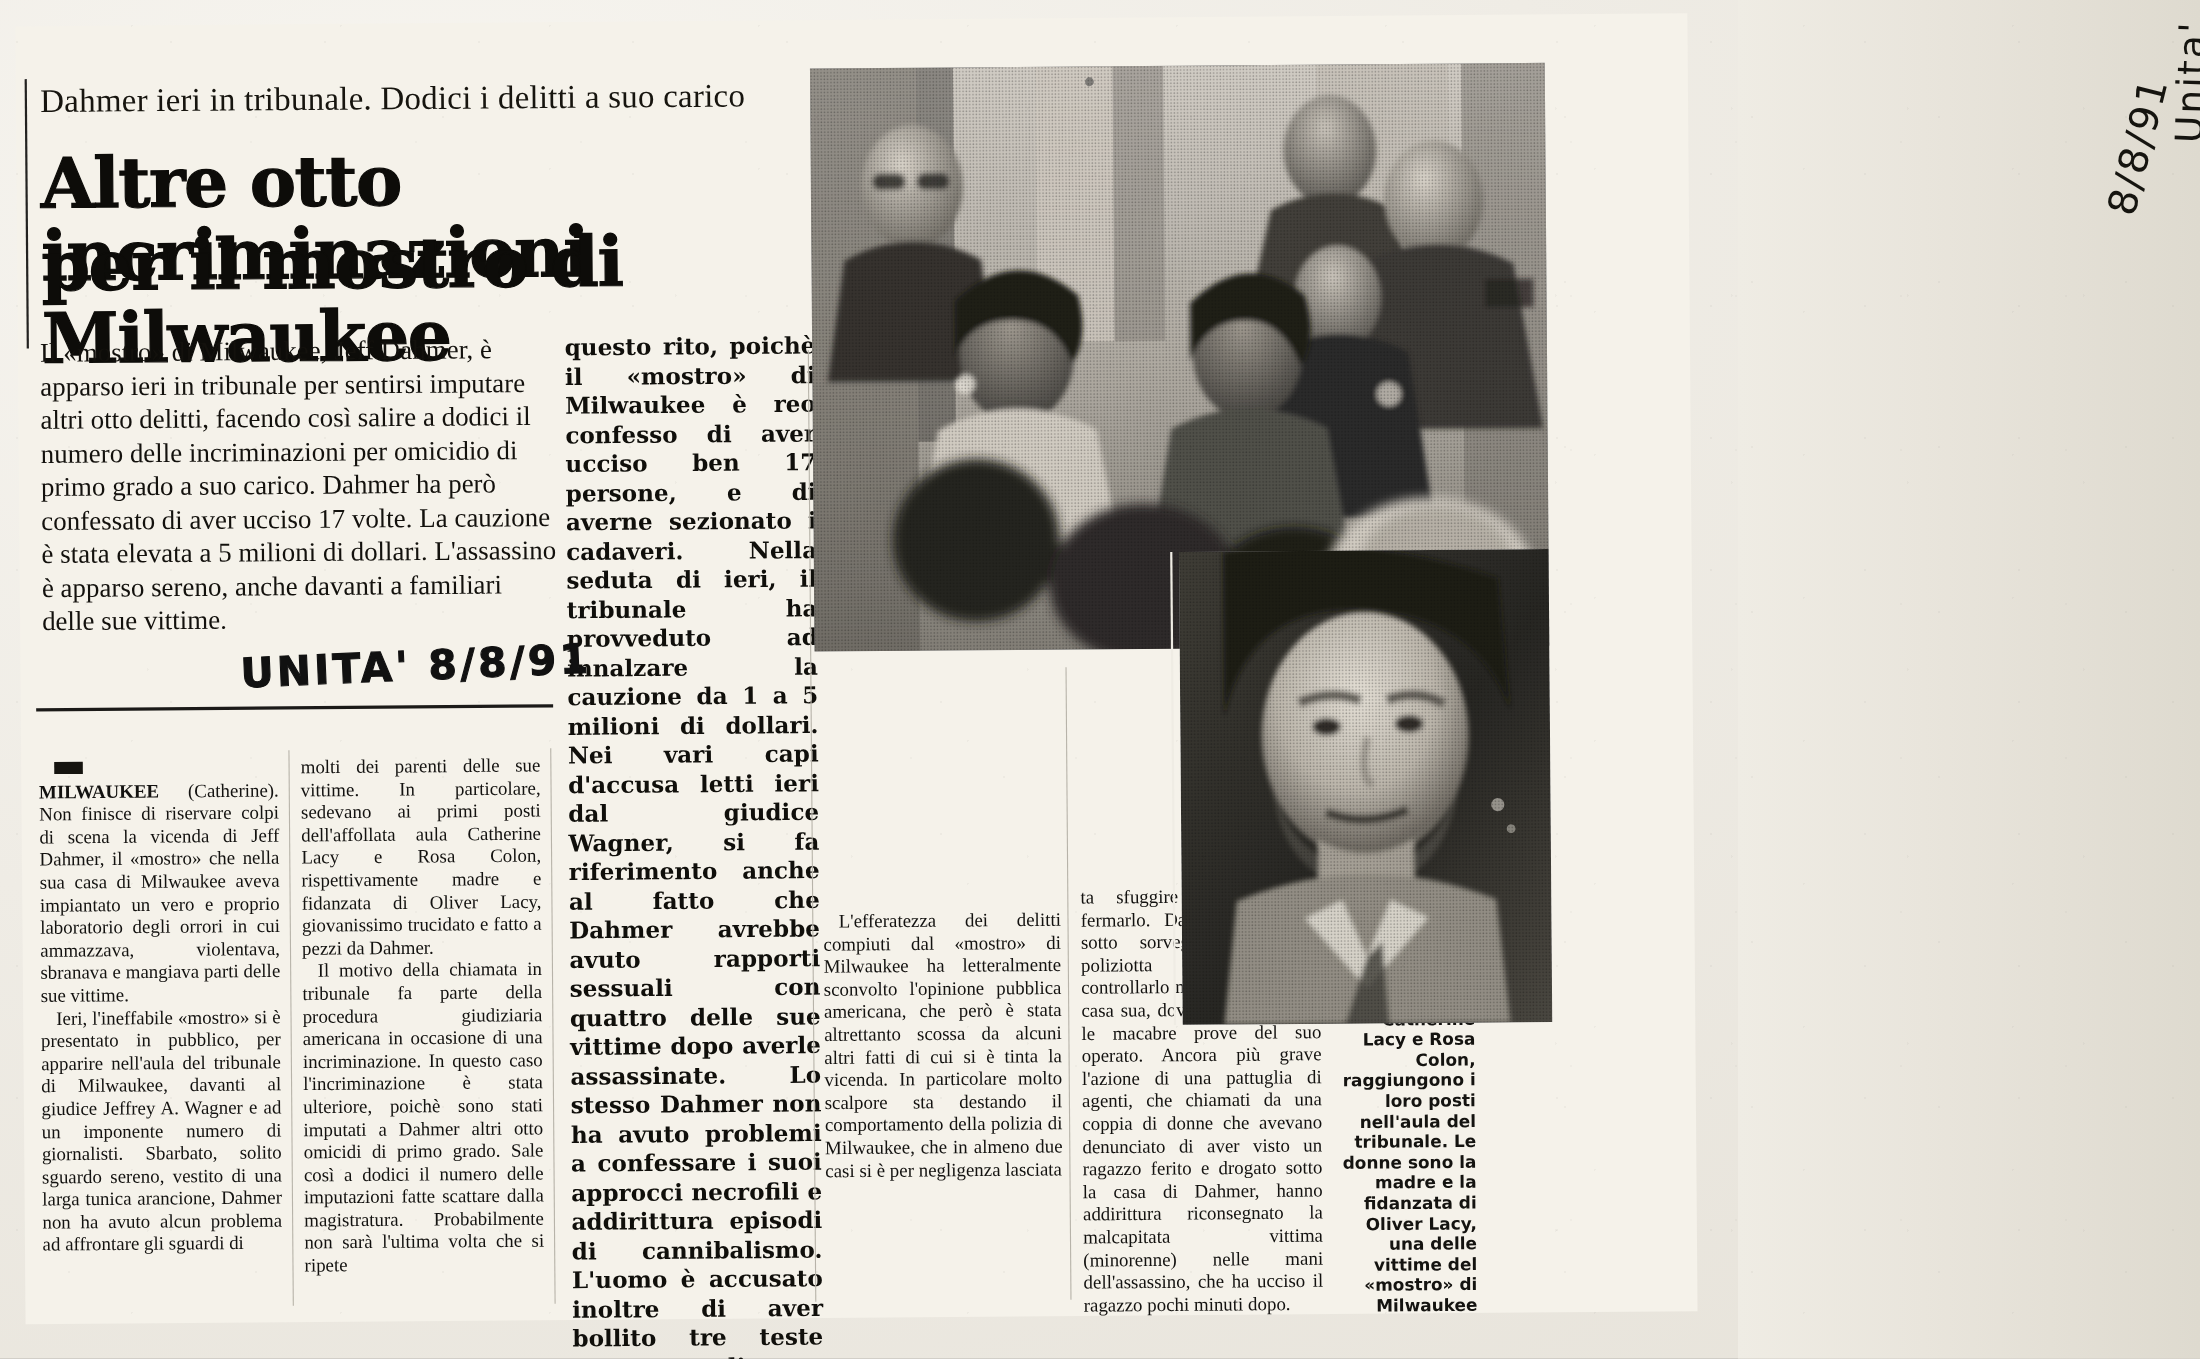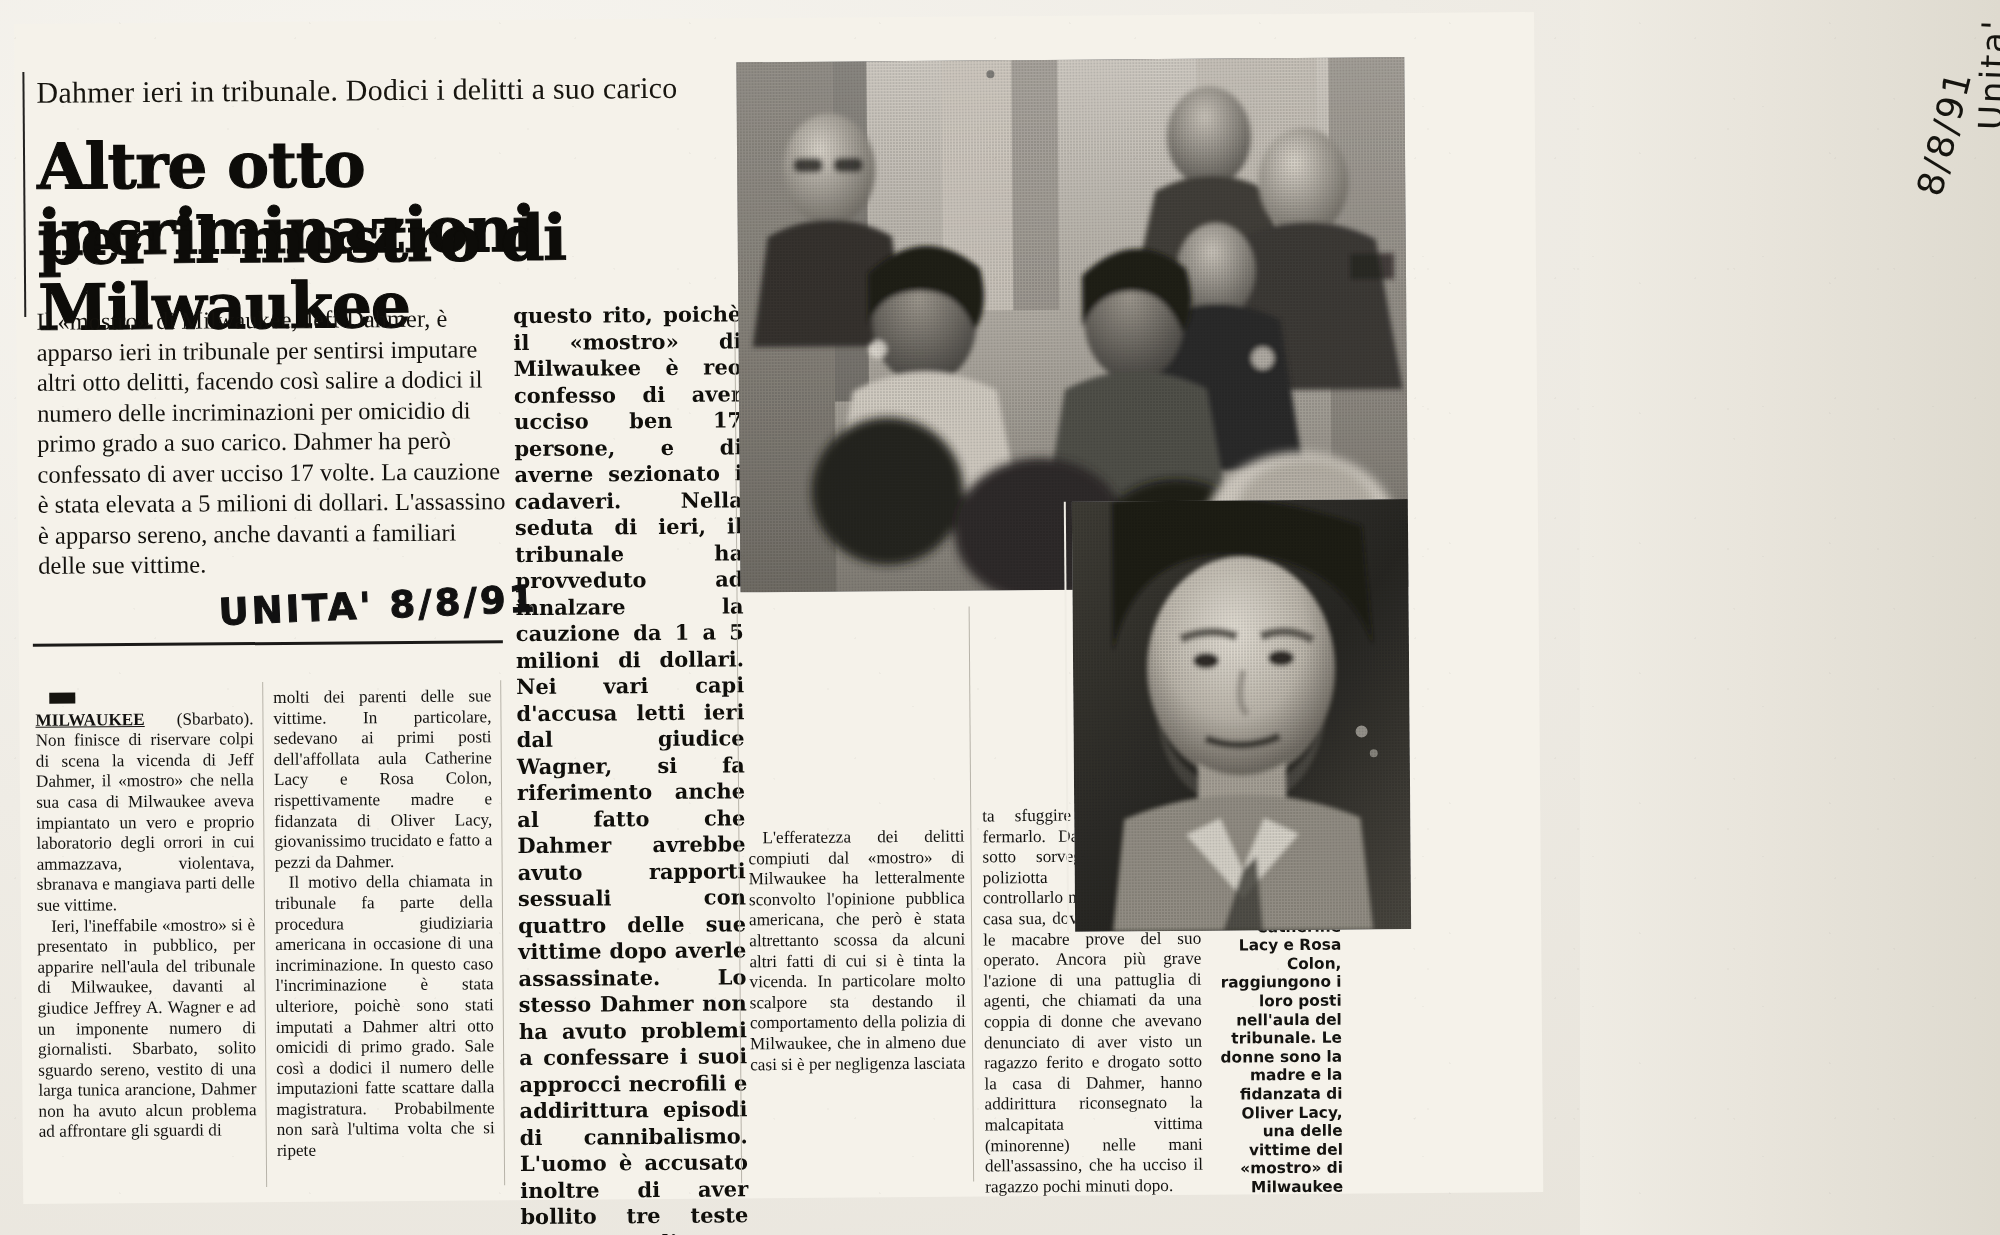--- a/index.html
+++ b/index.html
@@ -107,21 +107,21 @@
   .col{
     position:absolute;
     font-family:"Liberation Serif", serif;
     font-size:17.2px;line-height:20.6px;color:#131210;
     text-align:justify;
     text-justify:inter-word;
     hyphens:manual;
   }
   .col p{margin:0;text-indent:14px;}
   .col p.first{text-indent:14px;}
-  .dateline{font-weight:bold;text-decoration:underline;}
+  .dateline{font-weight:bold;}
   .sq{
     display:inline-block;width:26px;height:11px;background:#15140f;
     margin-right:7px;vertical-align:1px;
   }
 
   
   .photo{position:absolute;overflow:hidden;background:#777;}
 
   
   .caption{
@@ -163,21 +163,21 @@
 
     <div class="hrule" style="left:14px;top:620px;width:470px;"></div>
 
     <div class="vrule" style="left:243px;top:660px;height:505px;background:#b7b3a9;width:1px;"></div>
     <div class="vrule" style="left:481px;top:660px;height:505px;background:#b7b3a9;width:1px;"></div>
     <div class="vrule" style="left:718px;top:300px;height:865px;background:#b7b3a9;width:1px;"></div>
     <div class="vrule" style="left:950px;top:590px;height:575px;background:#b7b3a9;width:1px;"></div>
 
     <div class="col" style="left:16px;top:666px;width:218px;">
       <p class="first">
-        <span class="sq"></span><span class="dateline">MILWAUKEE</span>&nbsp;&nbsp;<span>(Sbarbato).</span>
+        <span class="sq"></span><span class="dateline">MILWAUKEE</span>&nbsp;&nbsp;<span>(Catherine).</span>
         <span>Non finisce di riservare colpi di scena la vicenda di Jeff Dahmer, il «mostro» che nella sua casa di Milwaukee aveva impiantato un vero e proprio laboratorio degli orrori in cui ammazzava, violentava, sbranava e mangiava parti delle sue vittime.</span>
       </p>
       <p>Ieri, l'ineffabile «mostro» si è presentato in pubblico, per apparire nell'aula del tribunale di Milwaukee, davanti al giudice Jeffrey A. Wagner e ad un imponente numero di giornalisti. Sbarbato, solito sguardo sereno, vestito di una larga tunica arancione, Dahmer non ha avuto alcun problema ad affrontare gli sguardi di</p>
     </div>
 
     <div class="col" style="left:254px;top:666px;width:218px;">
       <p class="first" style="text-indent:0;">molti dei parenti delle sue vittime. In particolare, sedevano ai primi posti dell'affollata aula Catherine Lacy e Rosa Colon, rispettivamente madre e fidanzata di Oliver Lacy, giovanissimo trucidato e fatto a pezzi da Dahmer.</p>
       <p>Il motivo della chiamata in tribunale fa parte della procedura giudiziaria americana in occasione di una incriminazione. In questo caso l'incriminazione è stata ulteriore, poichè sono stati imputati a Dahmer altri otto omicidi di primo grado. Sale così a dodici il numero delle imputazioni fatte scattare dalla magistratura. Probabilmente non sarà l'ultima volta che si ripete</p>
     </div>
 

